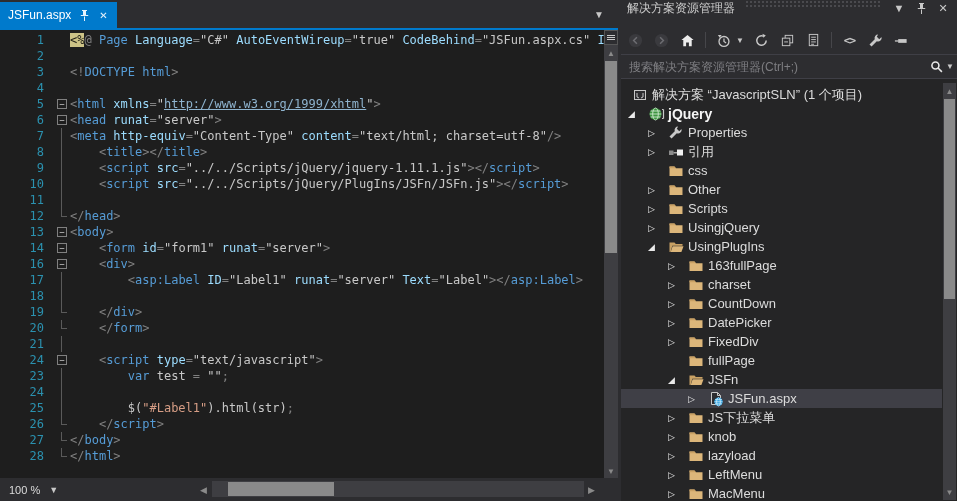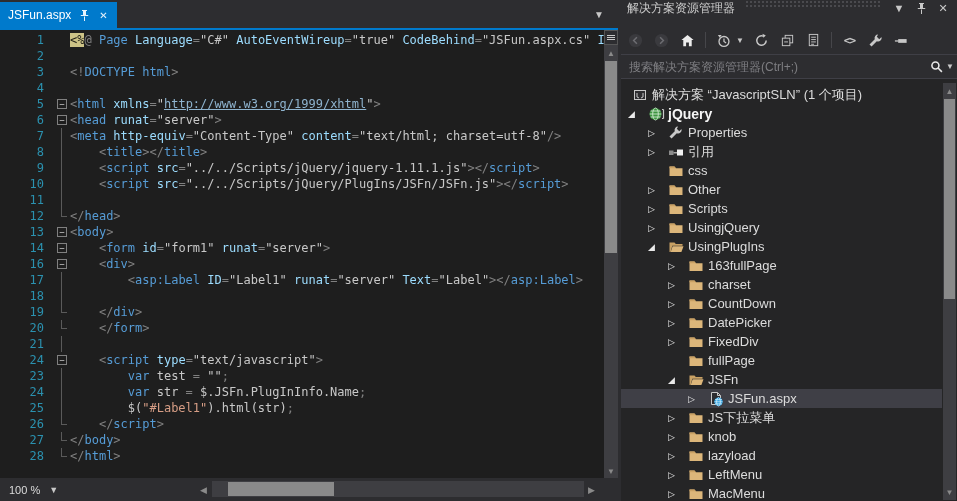--- a/index.html
+++ b/index.html
@@ -128,21 +128,21 @@
       <div class="code-line"><div class="ln">13</div><div class="outline-col g-box"><span class="obox">−</span></div><pre class="code-text"><span class="c-d">&lt;</span><span class="c-t">body</span><span class="c-d">&gt;</span></pre></div>
       <div class="code-line"><div class="ln">14</div><div class="outline-col g-box"><span class="obox">−</span></div><pre class="code-text"><span class="c-v">    </span><span class="c-d">&lt;</span><span class="c-t">form</span><span class="c-a"> id</span><span class="c-d">=</span><span class="c-v">"form1"</span><span class="c-a"> runat</span><span class="c-d">=</span><span class="c-v">"server"</span><span class="c-d">&gt;</span></pre></div>
       <div class="code-line"><div class="ln">16</div><div class="outline-col g-box"><span class="obox">−</span></div><pre class="code-text"><span class="c-v">    </span><span class="c-d">&lt;</span><span class="c-t">div</span><span class="c-d">&gt;</span></pre></div>
       <div class="code-line"><div class="ln">17</div><div class="outline-col g-line"></div><pre class="code-text"><span class="c-v">        </span><span class="c-d">&lt;</span><span class="c-t">asp:Label</span><span class="c-a"> ID</span><span class="c-d">=</span><span class="c-v">"Label1"</span><span class="c-a"> runat</span><span class="c-d">=</span><span class="c-v">"server"</span><span class="c-a"> Text</span><span class="c-d">=</span><span class="c-v">"Label"</span><span class="c-d">&gt;&lt;/</span><span class="c-t">asp:Label</span><span class="c-d">&gt;</span></pre></div>
       <div class="code-line"><div class="ln">18</div><div class="outline-col g-line"></div><pre class="code-text"></pre></div>
       <div class="code-line"><div class="ln">19</div><div class="outline-col g-end"></div><pre class="code-text"><span class="c-v">    </span><span class="c-d">&lt;/</span><span class="c-t">div</span><span class="c-d">&gt;</span></pre></div>
       <div class="code-line"><div class="ln">20</div><div class="outline-col g-end"></div><pre class="code-text"><span class="c-v">    </span><span class="c-d">&lt;/</span><span class="c-t">form</span><span class="c-d">&gt;</span></pre></div>
       <div class="code-line"><div class="ln">21</div><div class="outline-col g-line"></div><pre class="code-text"></pre></div>
       <div class="code-line"><div class="ln">24</div><div class="outline-col g-box"><span class="obox">−</span></div><pre class="code-text"><span class="c-v">    </span><span class="c-d">&lt;</span><span class="c-t">script</span><span class="c-a"> type</span><span class="c-d">=</span><span class="c-v">"text/javascript"</span><span class="c-d">&gt;</span></pre></div>
       <div class="code-line"><div class="ln">23</div><div class="outline-col g-line"></div><pre class="code-text"><span class="c-v">        </span><span class="c-t">var</span><span class="c-w"> test </span><span class="c-d">= </span><span class="c-v">""</span><span class="c-d">;</span></pre></div>
-      <div class="code-line"><div class="ln">24</div><div class="outline-col g-line"></div><pre class="code-text"><span class="c-v">        </span><span class="c-t">var</span><span class="c-w"> str </span><span class="c-d">= </span><span class="c-w">$.JSFn.PlugInInfo.Name</span><span class="c-d">;</span></pre></div>
+      <div class="code-line"><div class="ln">24</div><div class="outline-col g-line"></div></div>
       <div class="code-line"><div class="ln">25</div><div class="outline-col g-line"></div><pre class="code-text"><span class="c-v">        </span><span class="c-w">$(</span><span class="c-s">"#Label1"</span><span class="c-w">).html(str)</span><span class="c-d">;</span></pre></div>
       <div class="code-line"><div class="ln">26</div><div class="outline-col g-end"></div><pre class="code-text"><span class="c-v">    </span><span class="c-d">&lt;/</span><span class="c-t">script</span><span class="c-d">&gt;</span></pre></div>
       <div class="code-line"><div class="ln">27</div><div class="outline-col g-end"></div><pre class="code-text"><span class="c-d">&lt;/</span><span class="c-t">body</span><span class="c-d">&gt;</span></pre></div>
       <div class="code-line"><div class="ln">28</div><div class="outline-col g-end"></div><pre class="code-text"><span class="c-d">&lt;/</span><span class="c-t">html</span><span class="c-d">&gt;</span></pre></div>
     </div>
 
   <div class="v-scroll">
     <div class="split-handle">
         <i></i>
         <i></i>

